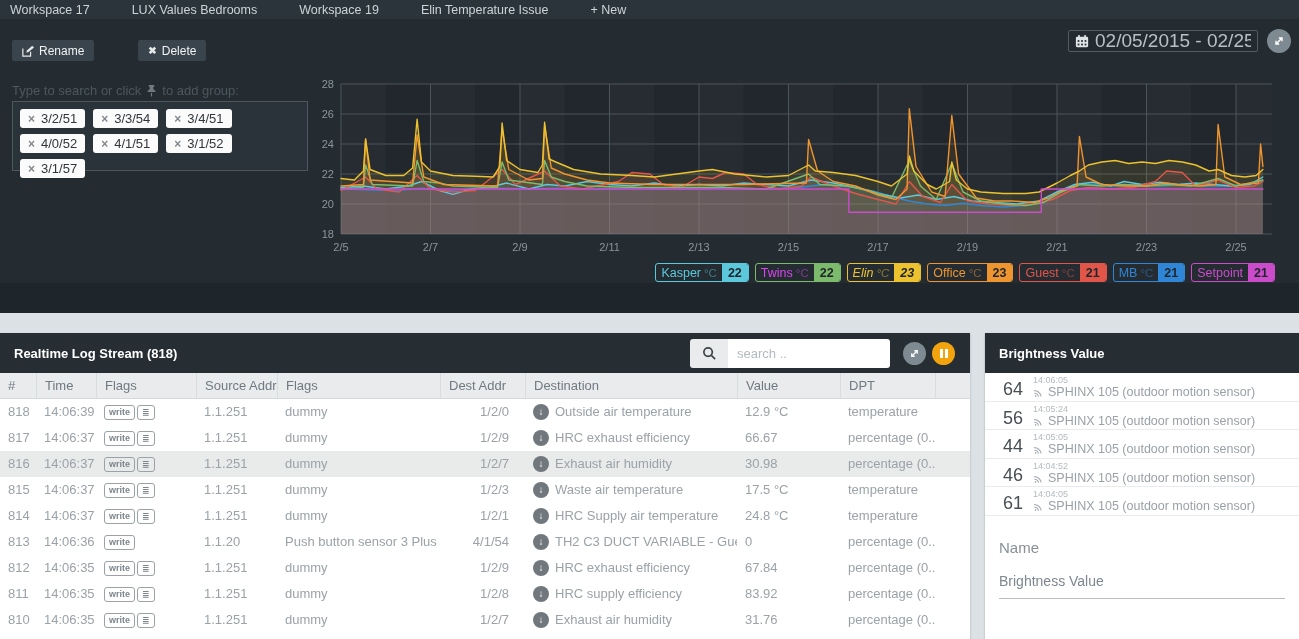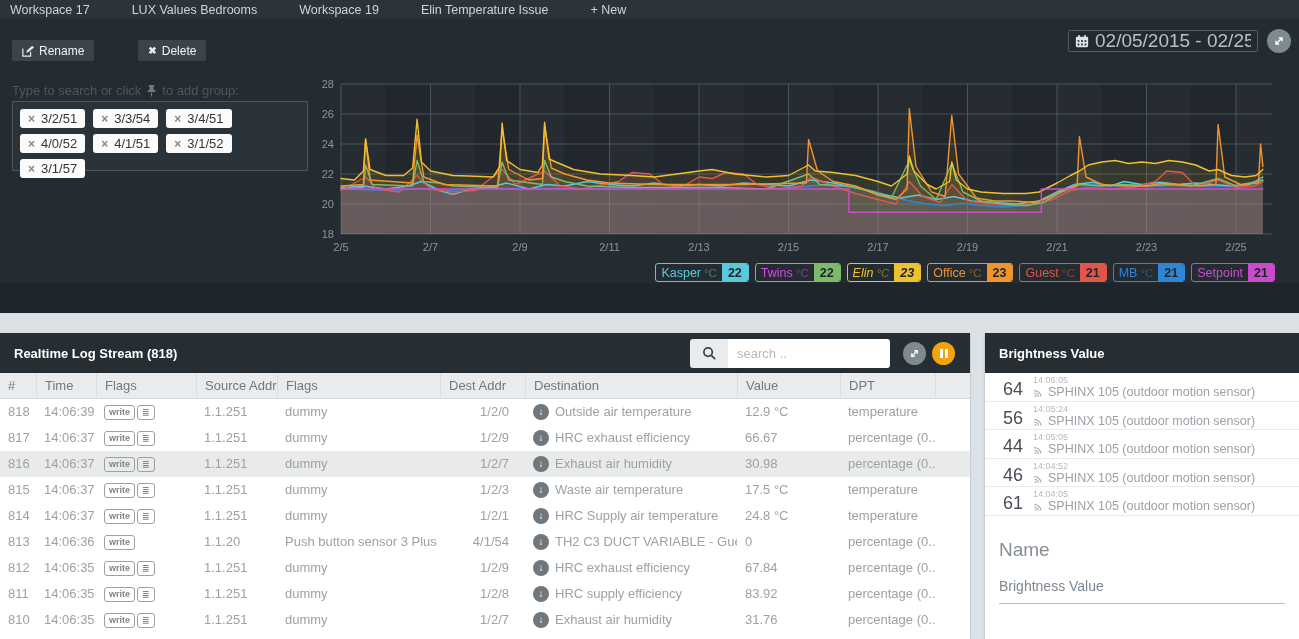--- a/index.html
+++ b/index.html
@@ -67,21 +67,21 @@
   .dest-circ { flex:none; width:16px; height:16px; border-radius:50%; background:#70777d; color:#fff; font-size:10px; line-height:16px; text-align:center; }
   .flagcell { display:flex; align-items:center; gap:2px; }
   .flag-badge { border:1px solid #9aa1a7; border-radius:3px; font-size:9px; font-weight:bold; color:#7e868d; line-height:11px; padding:1px 4px; }
 
   .britem { position:relative; height:28.6px; border-bottom:1px solid #e9ebed; }
   .br-num { position:absolute; left:10px; top:6px; width:28px; text-align:right; font-size:18px; color:#474e54; }
   .br-info { margin-left:48px; padding-top:2px; }
   .br-time { font-size:9px; color:#b3bac0; line-height:10px; }
   .br-src { font-size:12.5px; color:#9aa1a8; line-height:15px; display:flex; align-items:center; gap:4px; }
   .nameblock { padding:23px 14px 0 14px; }
-  .namelabel { font-size:19px; color:#878f97; }
+  .namelabel { font-size:15px; color:#878f97; }
   .namefield { margin-top:17px; font-size:14px; color:#7e878f; padding-bottom:9px; border-bottom:1px solid #b6bcc2; cursor:text; }
 </style>
 </head>
 <body>
 
 <div class="screen">
 
   <div class="topnav">
     <div id="tabs" style="display:flex">
         <div class="tab">Workspace 17</div>

